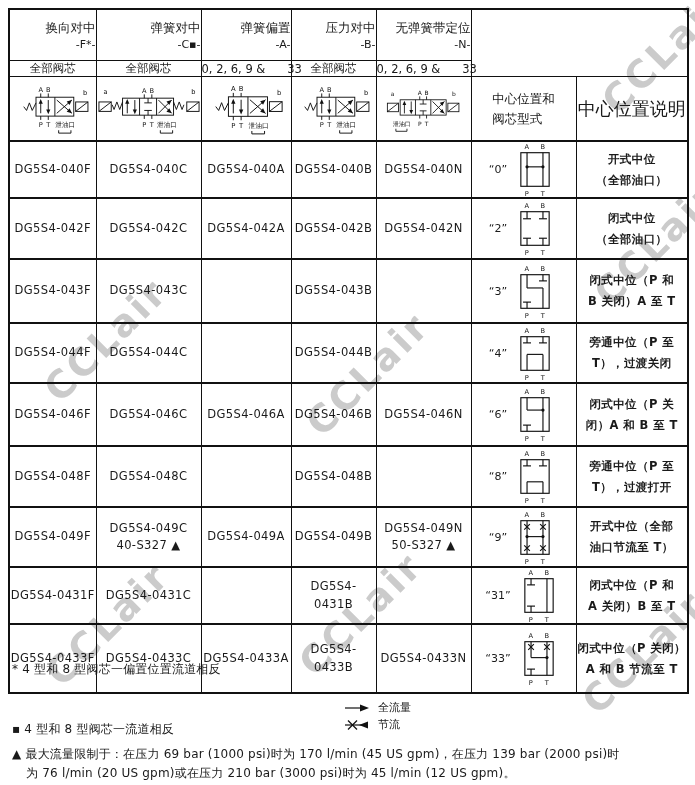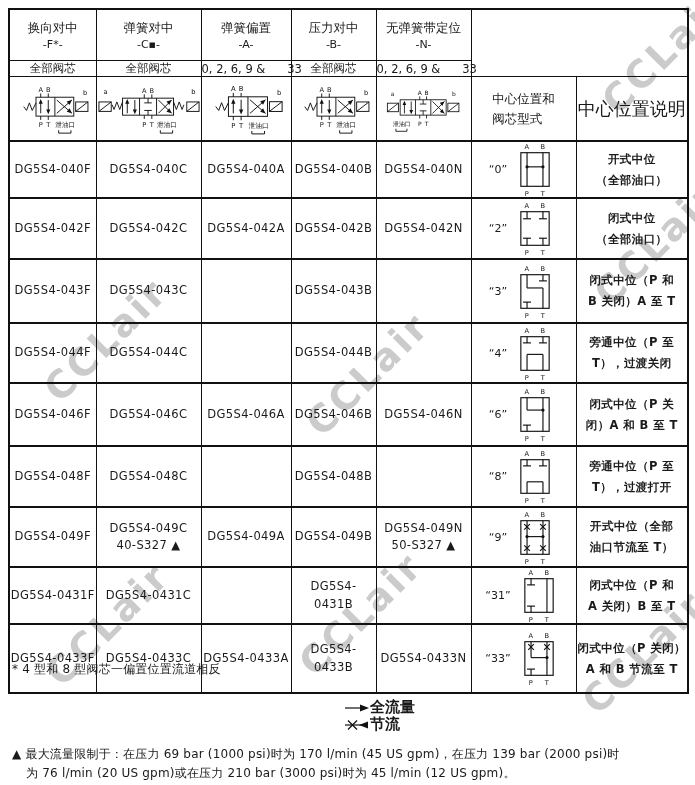--- a/index.html
+++ b/index.html
@@ -9,21 +9,21 @@
   .wm{position:absolute;font-size:38px;font-weight:700;letter-spacing:3px;color:#cbcbcb;
       transform:rotate(-45deg);z-index:0;white-space:nowrap;}
   .wm1{left:586px;top:30px}.wm2{left:28px;top:318px}.wm3{left:290px;top:352px}
   .wm4{left:578px;top:222px}.wm5{left:30px;top:602px}.wm6{left:283px;top:592px}
   .wm7{left:566px;top:630px}
   
   table.main{position:absolute;left:8px;top:8px;z-index:1;border-collapse:collapse;
              table-layout:fixed;width:679px;border:2px solid #111;}
   table.main td{border:1px solid #111;padding:0;text-align:center;vertical-align:middle;
                 overflow:visible;background:transparent;}
-  tr.h1 td{height:50px;}
+  tr.h1 td{height:50px;text-align:right;}
   tr.h2 td{height:14px;font-size:11.5px;margin-left:25px;}
   tr.hd td{height:63px;}
   tr.data td{border-top:2px solid #111;font-size:11.5px;letter-spacing:.4px;}
   tr.r0 td{height:54px}tr.r1 td{height:59px}tr.r2 td{height:62px}tr.r3 td{height:58px}
   tr.r4 td{height:61px}tr.r5 td{height:59px}tr.r6 td{height:58px}tr.r7 td{height:54px}
   tr.r8 td{height:67px}
   .h-title{font-size:12.5px;line-height:1.45;}
   .h-code{font-size:11px;margin-top:1px;}
   td.spill{text-align:left;padding-left:6px;white-space:pre;}
   td.after-spill{text-align:left;padding-left:26px;}
@@ -42,21 +42,21 @@
   svg.diag path{fill:#111;stroke:none;}
   svg.spool line,svg.spool rect{stroke:#111;stroke-width:1.3;fill:none;}
   svg.spool text{fill:#111;stroke:none;font-size:7.5px;font-family:"DejaVu Sans",sans-serif;}
   
   .fn{position:absolute;z-index:1;font-size:12px;letter-spacing:.2px;}
   .fn-star{left:12px;top:661px;}
   .fn-square{left:12px;top:721px;}
   .fn-tri{left:12px;top:745px;width:676px;line-height:1.6;white-space:pre-line;
           padding-left:14px;text-indent:-14px;}
   .legend{position:absolute;left:344px;top:699px;z-index:1;}
-  .legend-row{display:flex;align-items:center;gap:0;height:17px;font-size:15px;font-weight:bold;}
+  .legend-row{display:flex;align-items:center;gap:8px;height:17px;font-size:11px;}
   .legend-row svg{display:block;}
   .legend-row svg line{stroke:#111;stroke-width:1.2;}
   .legend-row svg path{fill:#111;stroke:none;}
 </style>
 </head>
 <body>
 
 <div class="page">
 
   <div>
@@ -527,20 +527,21 @@
               </svg>
             </div>
           </td>
           <td class="desc-cell">闭式中位（P 关闭）
 A 和 B 节流至 T</td>
         </tr>
       </tbody>
   </table>
 
   <div class="fn fn-star">* 4 型和 8 型阀芯一偏置位置流道相反</div>
+  <div class="fn fn-square">▪ 4 型和 8 型阀芯一流道相反</div>
   <div class="fn fn-tri">▲ 最大流量限制于：在压力 69 bar (1000 psi)时为 170 l/min (45 US gpm)，在压力 139 bar (2000 psi)时
 为 76 l/min (20 US gpm)或在压力 210 bar (3000 psi)时为 45 l/min (12 US gpm)。</div>
 
   <div class="legend">
     <div class="legend-row">
       <svg width="26" height="10" viewBox="0 0 26 10">
         <line x1="1" y1="5" x2="19" y2="5"></line>
           <path d="M25,5 L16,1.6 L16,8.4 Z"></path>
       </svg>
       <span>全流量</span>

